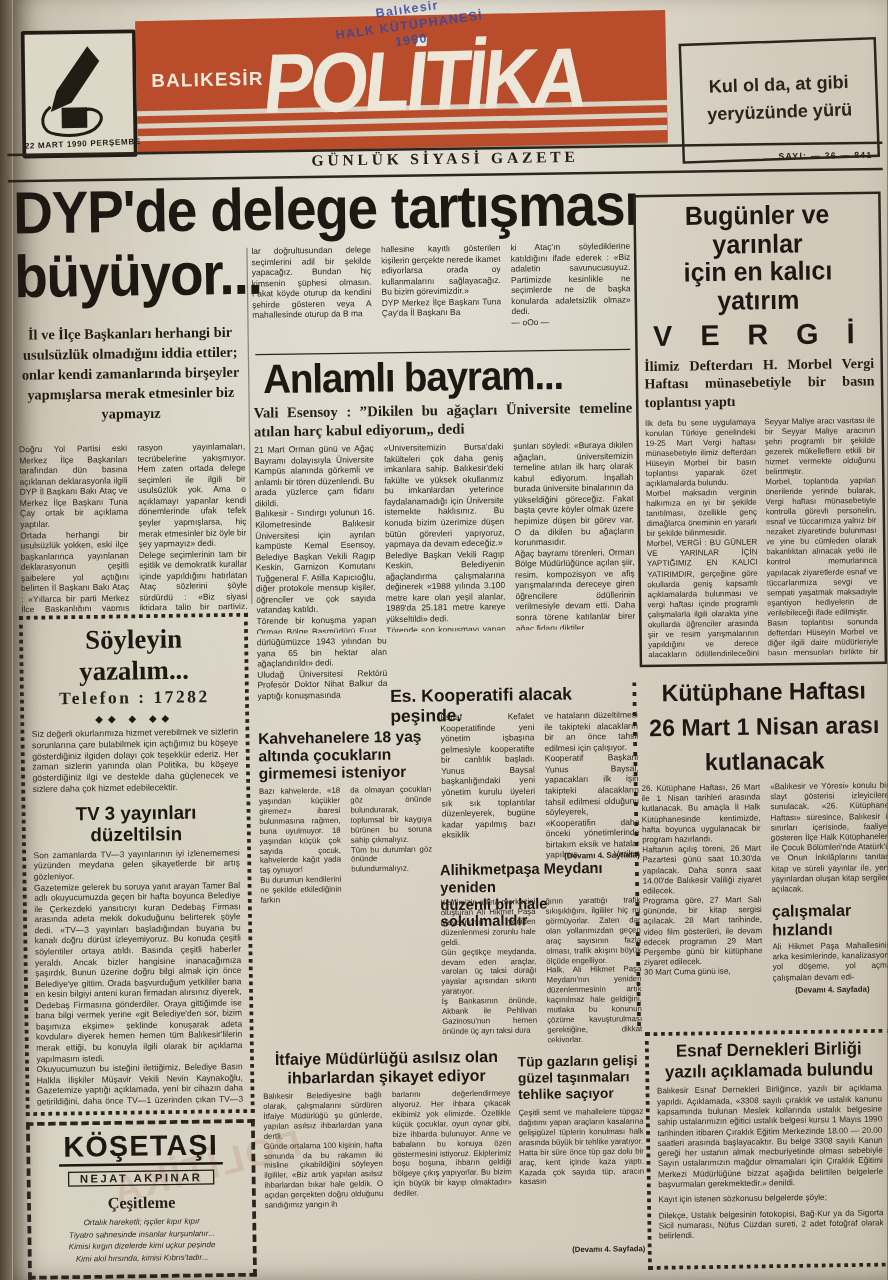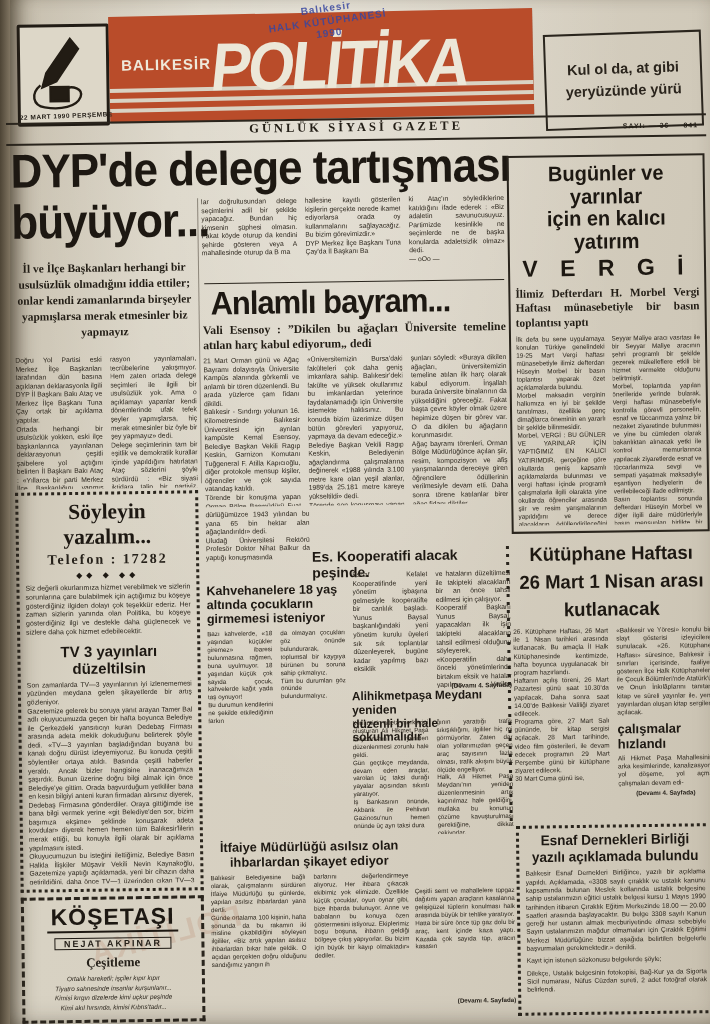--- a/index.html
+++ b/index.html
@@ -248,20 +248,23 @@
   </div>
 
   <div class="abs itfaiye-head prelines">İtfaiye Müdürlüğü asılsız olan
 ihbarlardan şikayet ediyor</div>
   <div class="abs itfaiye-body colrow">
     <div class="bt just prelines" style="flex:1;font-size:6.3px">Balıkesir Belediyesine bağlı olarak, çalışmalarını sürdüren İtfaiye Müdürlüğü şu günlerde, yapılan asılsız ihbarlardan yana dertli.
 Günde ortalama 100 kişinin, hafta sonunda da bu rakamın iki misline çıkabildiğini söyleyen ilgililer, «Biz artık yapılan asılsız ihbarlardan bıkar hale geldik. O açıdan gerçekten doğru olduğunu sandığımız yangın ih</div>
     <div class="bt just prelines" style="flex:1;font-size:6.3px">barlarını değerlendirmeye alıyoruz. Her ihbara çıkacak ekibimiz yok elimizde. Özellikle küçük çocuklar, oyun oynar gibi, bize ihbarda bulunuyor. Anne ve babaların bu konuya özen göstermesini istiyoruz. Ekiplerimiz boşu boşuna, ihbarın geldiği bölgeye çıkış yapıyorlar. Bu bizim için büyük bir kayıp olmaktadır» dediler.</div>
   </div>
 
+  <div class="abs tupgaz-head prelines">Tüp gazların gelişi
+güzel taşınmaları
+tehlike saçıyor</div>
   <div class="abs tupgaz-body bt just prelines" style="font-size:6.3px">Çeşitli semt ve mahallelere tüpgaz dağıtımı yapan araçların kasalarına gelişigüzel tüplerin konulması halk arasında büyük bir tehlike yaratıyor.
 Hatta bir süre önce tüp gaz dolu bir araç, kent içinde kaza yaptı. Kazada çok sayıda tüp, aracın kasasın</div>
   <div class="abs tupgaz-cont">(Devamı 4. Sayfada)</div>
 
   <div class="abs vergi-box">
     <div class="vergi-h1">Bugünler ve yarınlar</div>
     <div class="vergi-h1">için en kalıcı yatırım</div>
     <div class="vergi-h3">V E R G İ</div>
     <div class="deck vergi-deck just">İlimiz Defterdarı H. Morbel Vergi Haftası münasebetiyle bir basın toplantısı yaptı</div>
     <div class="vergi-cols">

